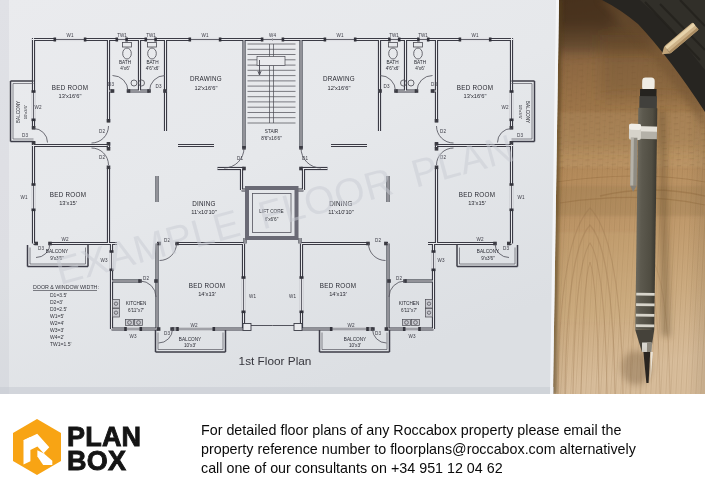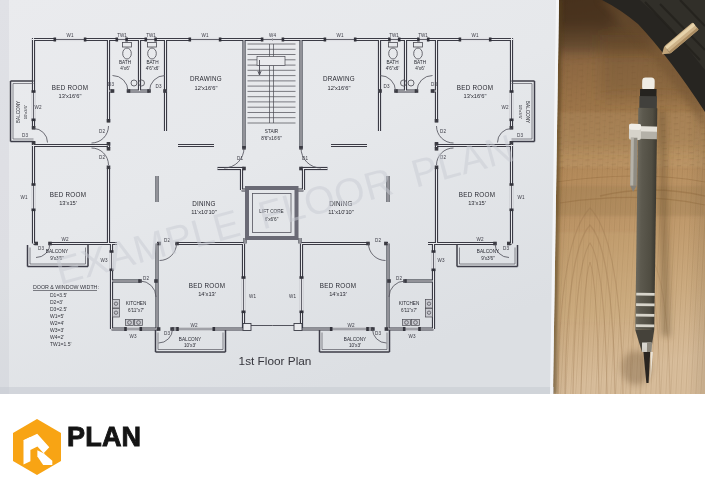--- a/index.html
+++ b/index.html
@@ -625,14 +625,16 @@
     <polygon points="37,9 61,23 61,51 37,65 13,51 13,23" fill="#f8a414"></polygon>
 
     <g fill="#fff">
       <polygon points="23.5,30.3 30.4,26.9 30.4,51.2 23.5,54.6"></polygon>
       <polygon points="23.5,30.3 37.2,23.7 49.3,37.3 43.6,43.3 37.4,36.6 30.4,39.9"></polygon>
       <polygon points="43.6,43.3 52.3,50.8 52.3,54.9 43.2,54.9 37.4,46.5 37.4,40.2"></polygon>
     </g>
   </svg>
 
   <div class="logoword" style="left:67px;top:424px;font-size:27px;">PLAN</div>
-
+  <div class="logoword" style="left:67px;top:448px;font-size:27px;">BOX</div>
+
+  <div id="bandtext">For detailed floor plans of any Roccabox property please email the property&nbsp;reference number to floorplans@roccabox.com alternatively call&nbsp;one of our consultants on +34 951 12 04 62</div>
 </div>
 
 </body></html>

